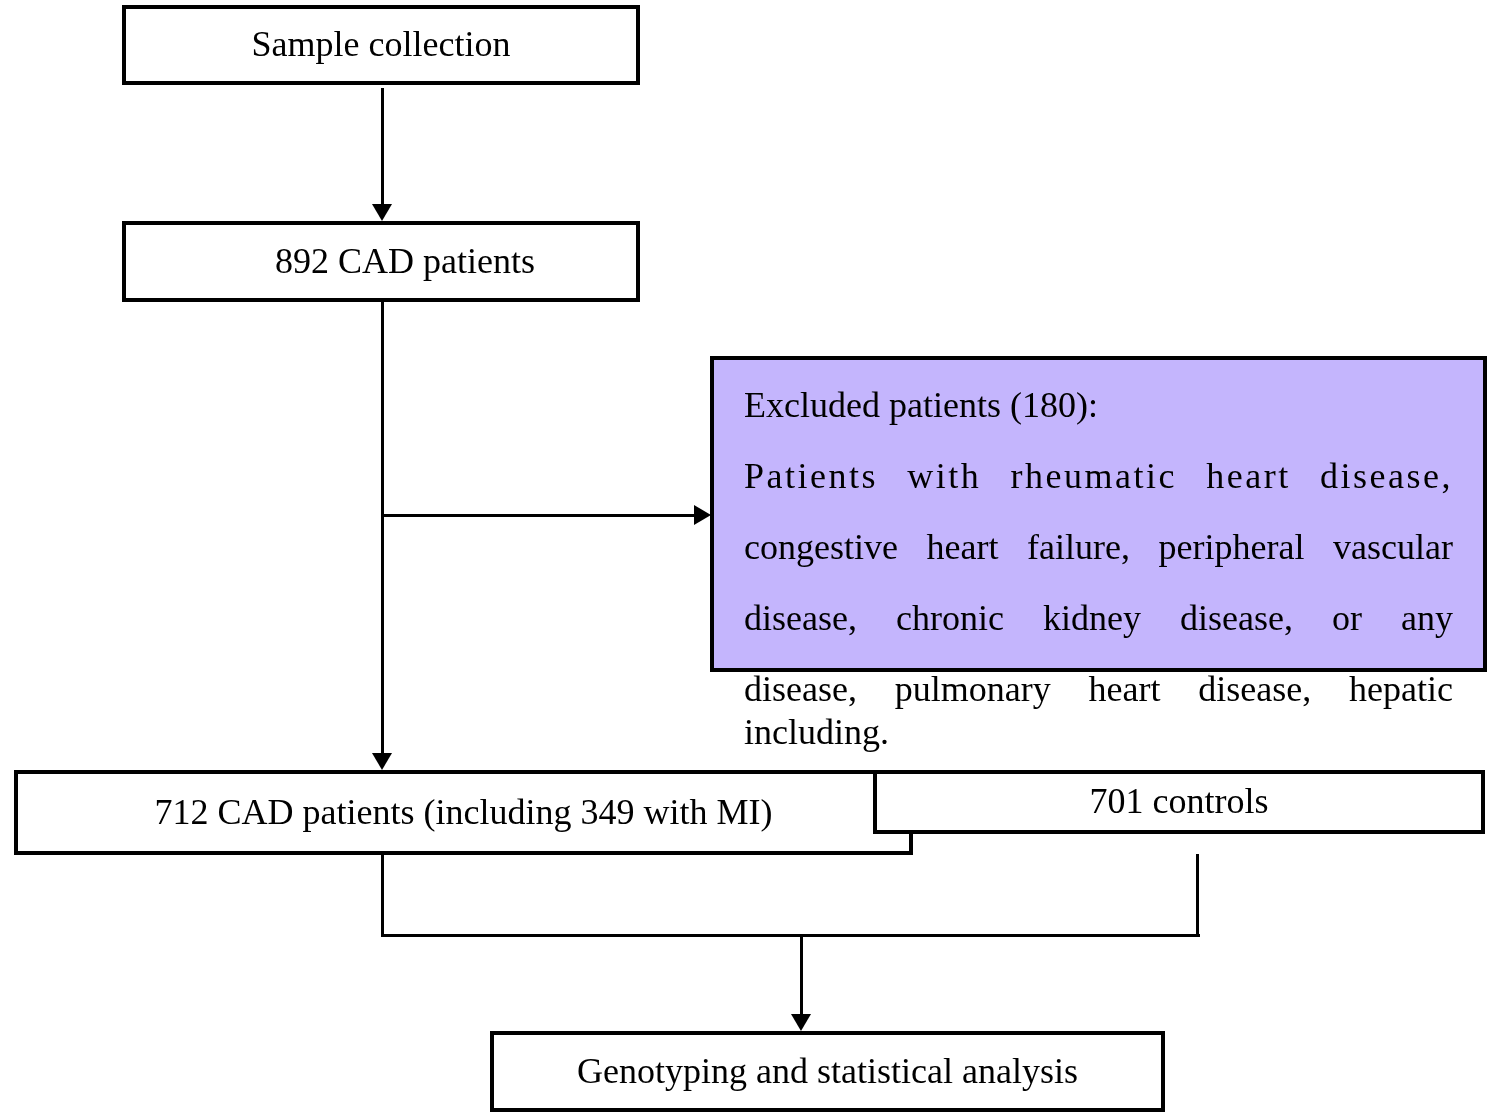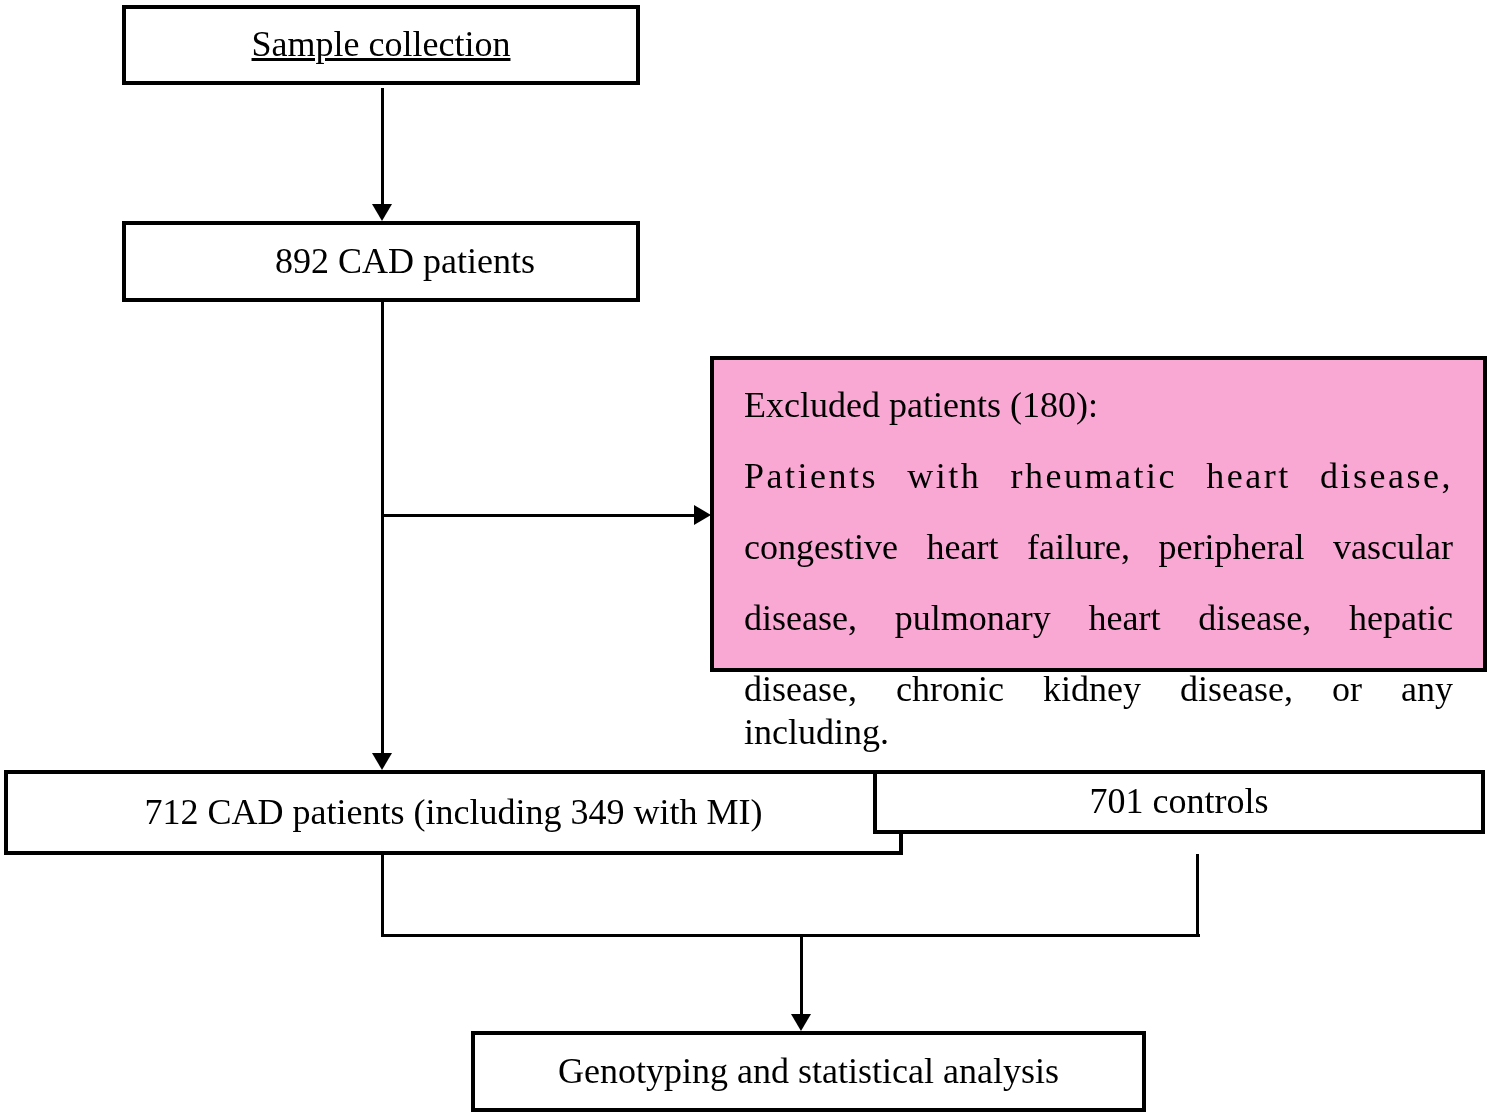--- a/index.html
+++ b/index.html
@@ -26,21 +26,21 @@
     justify-content: center;
     font-size: 36px;
     line-height: 1.15;
     text-align: center;
     white-space: nowrap;
   }
   .textbox {
     position: absolute;
     box-sizing: border-box;
     border: 4px solid #000000;
-    background: #f9a8d4;
+    background: #c4b5fd;
     font-size: 36px;
     line-height: 43px;
     text-align: left;
     padding: 24px 30px;
   }
   .textbox .tline { white-space: nowrap; }
   .textbox .jlast {
     white-space: normal;
     text-align: justify;
     text-align-last: justify;
@@ -62,26 +62,26 @@
   }
   .ah-right {
     position: absolute;
     width: 0; height: 0;
     border-top: 10px solid transparent;
     border-bottom: 10px solid transparent;
     border-left: 17px solid #000000;
   }
 
   
-  #box-sample     { left: 122px; top: 5px;    width: 518px; height: 80px; text-decoration: underline; }
+  #box-sample     { left: 122px; top: 5px;    width: 518px; height: 80px; }
   #box-cad        { left: 122px; top: 221px;  width: 518px; height: 81px; padding-left: 48px; }
   #box-excluded   { left: 710px; top: 356px;  width: 777px; height: 316px; }
-  #box-final      { left: 4px;   top: 770px;  width: 899px; height: 85px; }
+  #box-final      { left: 14px;   top: 770px;  width: 899px; height: 85px; }
   #box-controls   { left: 873px; top: 770px;  width: 612px; height: 64px; }
-  #box-genotyping { left: 471px; top: 1031px; width: 675px; height: 81px; }
+  #box-genotyping { left: 490px; top: 1031px; width: 675px; height: 81px; }
 
   
   #line-sample-cad   { left: 381px; top: 88px;  height: 118px; }
   #ah-into-cad       { left: 372px; top: 204px; }
   #line-cad-final    { left: 381px; top: 302px; height: 452px; }
   #ah-into-final     { left: 372px; top: 753px; }
   #line-branch       { left: 383px; top: 514px; width: 312px; }
   #ah-into-excluded  { left: 694px; top: 505px; }
   #line-final-down   { left: 381px; top: 855px; height: 82px; }
   #line-merge        { left: 381px; top: 934px; width: 819px; }
@@ -108,22 +108,22 @@
   <div class="vline" id="line-cad-final"></div>
   <div class="ah-down" id="ah-into-final"></div>
 
   <div class="hline" id="line-branch"></div>
   <div class="ah-right" id="ah-into-excluded"></div>
 
   <div class="textbox" id="box-excluded">
     <div class="tline">Excluded patients (180):</div>
     <div class="jlast spread">Patients with rheumatic heart disease,</div>
     <div class="jlast">congestive heart failure, peripheral vascular</div>
+    <div class="jlast">disease, chronic kidney disease, or any</div>
     <div class="jlast">disease, pulmonary heart disease, hepatic</div>
-    <div class="jlast">disease, chronic kidney disease, or any</div>
     <div class="tline">including.</div>
   </div>
 
   <div class="box" id="box-final">
     <span>712 CAD patients (including 349 with MI)</span>
   </div>
 
   <div class="box" id="box-controls">
     <span>701 controls</span>
   </div>

